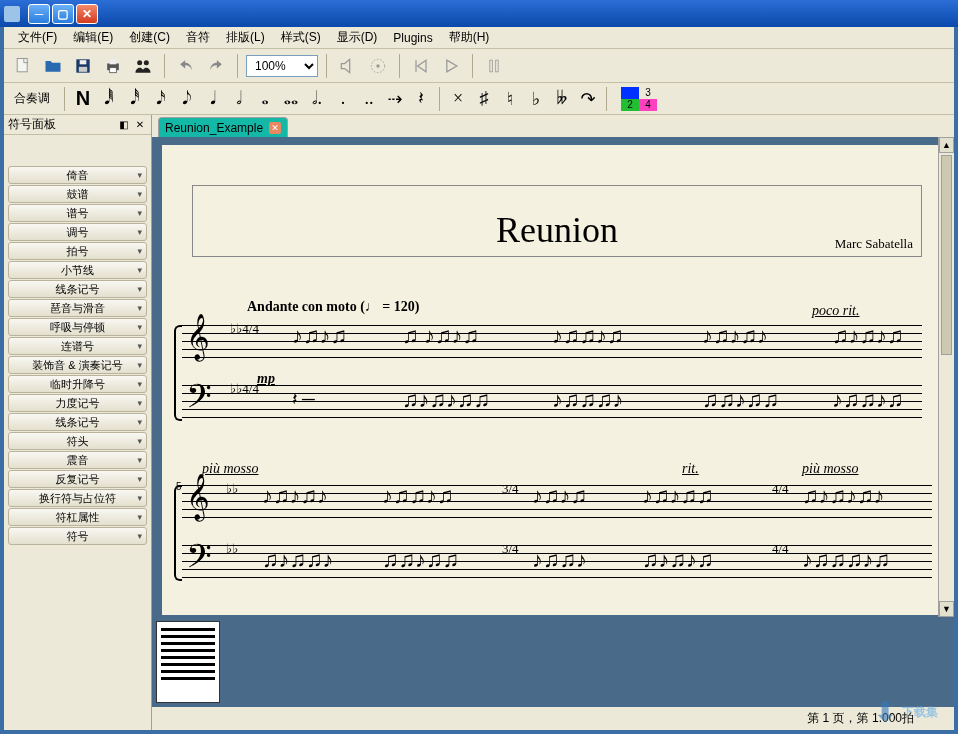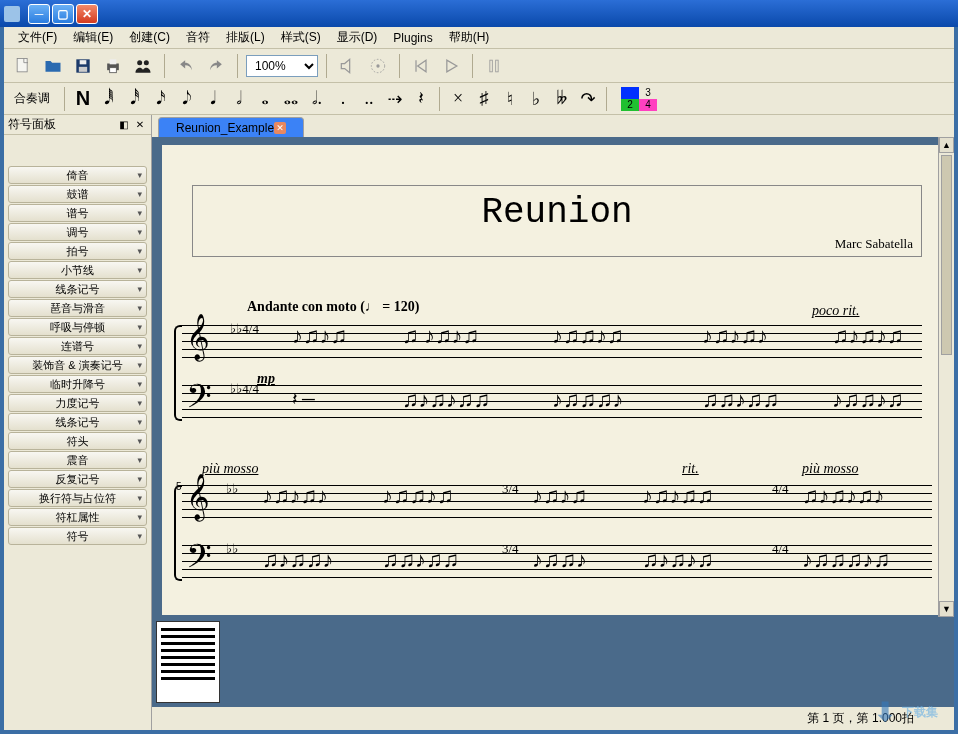--- a/index.html
+++ b/index.html
@@ -45,28 +45,28 @@
 .palette-header-btn { width: 14px; height: 14px; display: flex; align-items: center; justify-content: center; cursor: pointer; font-size: 10px; margin-left: 2px; }
 .palette-list { flex: 1; overflow: auto; margin-top: 30px; }
 .palette-item { height: 18px; background: linear-gradient(#f8f7f2,#e4e0ce); border: 1px solid #b8b39a; border-radius: 3px; margin: 1px 4px; display: flex; align-items: center; justify-content: center; position: relative; cursor: pointer; font-size: 11px; }
 .palette-item::after { content: "▾"; position: absolute; right: 4px; font-size: 9px; color: #555; }
 
 
 .doc-area { flex: 1; display: flex; flex-direction: column; background: #ece9d8; }
 
 
 .tabbar { height: 22px; display: flex; align-items: flex-end; padding-left: 6px; background: #ece9d8; }
-.tab { height: 20px; background: #3b82f6; border: 1px solid #a0a0a0; border-bottom: none; border-radius: 4px 4px 0 0; padding: 0 17px; display: flex; align-items: center; font-size: 11px; cursor: pointer; }
+.tab { height: 20px; background: #14b8a6; border: 1px solid #a0a0a0; border-bottom: none; border-radius: 4px 4px 0 0; padding: 0 6px; display: flex; align-items: center; gap: 6px; font-size: 11px; cursor: pointer; }
 .tab-close { width: 12px; height: 12px; background: #e88860; color: white; display: flex; align-items: center; justify-content: center; font-size: 9px; border-radius: 2px; cursor: pointer; }
 
 
 .score-scroll { flex: 1; background: #4a6a8a; overflow: hidden; position: relative; }
 .score-page { position: absolute; left: 10px; top: 8px; width: 920px; height: 470px; background: #f4f1e0; }
 .score-title-box { position: absolute; left: 30px; top: 40px; width: 730px; height: 72px; border: 1px solid #888; }
-.score-title { font-family: Liberation Mono, monospace; font-size: 36px; text-align: center; padding-top: 6px; }
+.score-title { font-family: Liberation Serif, serif; font-size: 36px; text-align: center; padding-top: 6px; margin-top: 17px; }
 .score-composer { position: absolute; right: 8px; bottom: 4px; font-family: Georgia, serif; font-size: 13px; }
 .tempo-text { position: absolute; font-family: Georgia, serif; font-weight: bold; font-size: 14px; text-align: center; }
 .expr-text { position: absolute; font-family: Georgia, serif; font-style: italic; font-size: 14px; text-decoration: underline; }
 
 
 .staff-system { position: absolute; left: 20px; }
 .staff { position: relative; height: 32px; }
 .staff-lines { position: absolute; left: 0; right: 0; top: 0; }
 .staff-line { height: 1px; background: #000; margin-bottom: 7px; }
 .clef { position: absolute; font-size: 40px; font-family: serif; left: 4px; }

